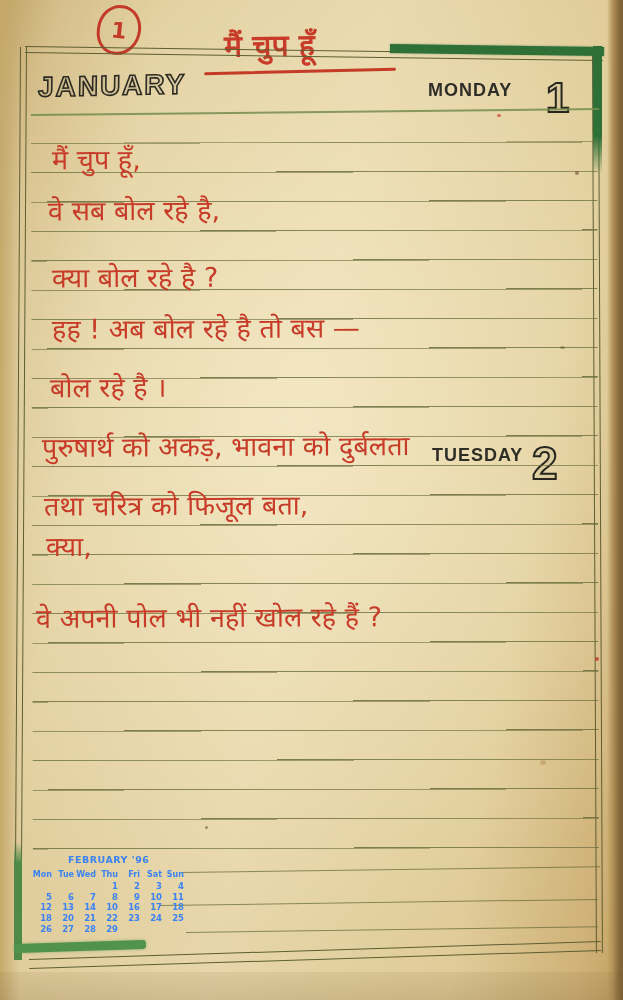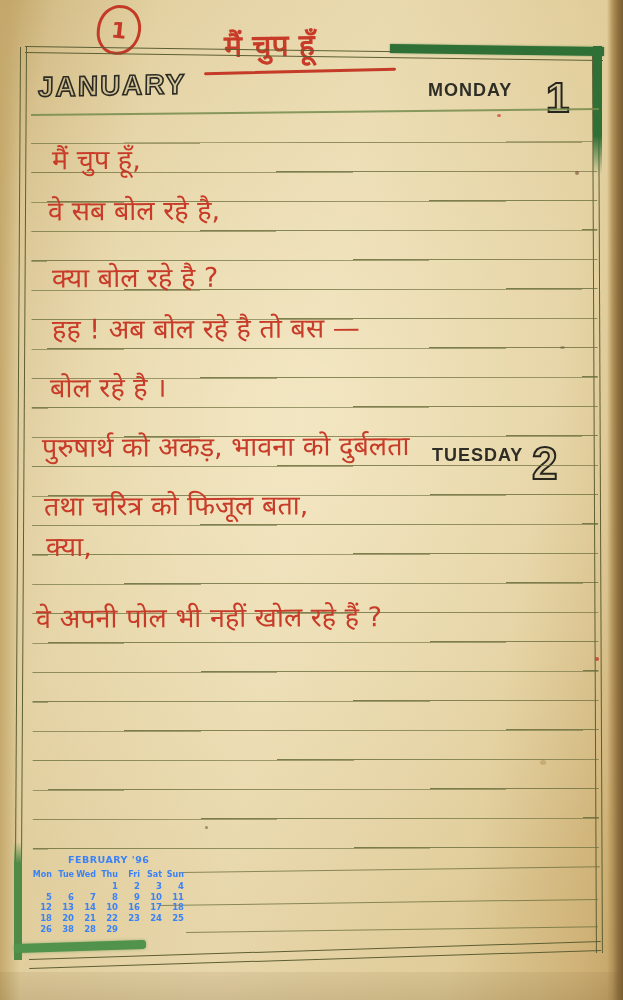--- a/index.html
+++ b/index.html
@@ -163,21 +163,21 @@
       <div class="cal-cell">17</div>
       <div class="cal-cell">18</div>
       <div class="cal-cell">18</div>
       <div class="cal-cell">20</div>
       <div class="cal-cell">21</div>
       <div class="cal-cell">22</div>
       <div class="cal-cell">23</div>
       <div class="cal-cell">24</div>
       <div class="cal-cell">25</div>
       <div class="cal-cell">26</div>
-      <div class="cal-cell">38</div>
+      <div class="cal-cell">27</div>
       <div class="cal-cell">28</div>
       <div class="cal-cell">29</div>
       <div class="cal-cell"></div>
       <div class="cal-cell"></div>
       <div class="cal-cell"></div>
     </div>
 </div>
 
 <div class="abs speck" style="left:575px;top:171px;width:4px;height:4px;background:rgba(110,60,40,.55)"></div>
 <div class="abs speck" style="left:497px;top:114px;width:4px;height:3px;background:rgba(200,60,40,.7)"></div>

